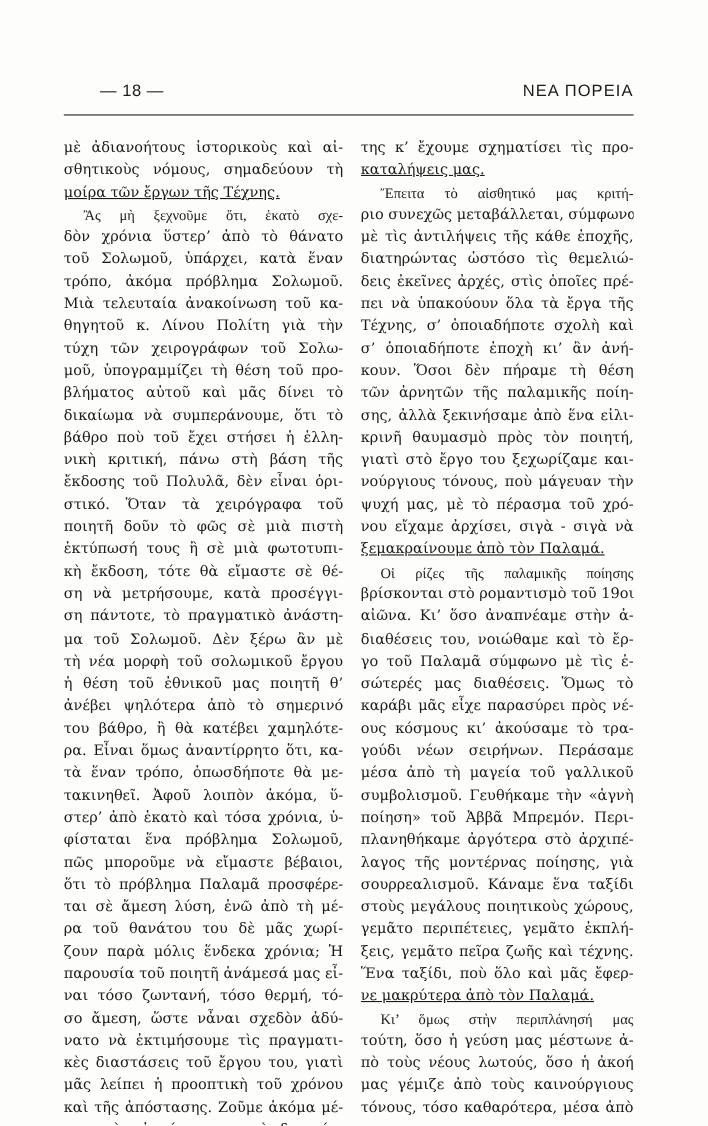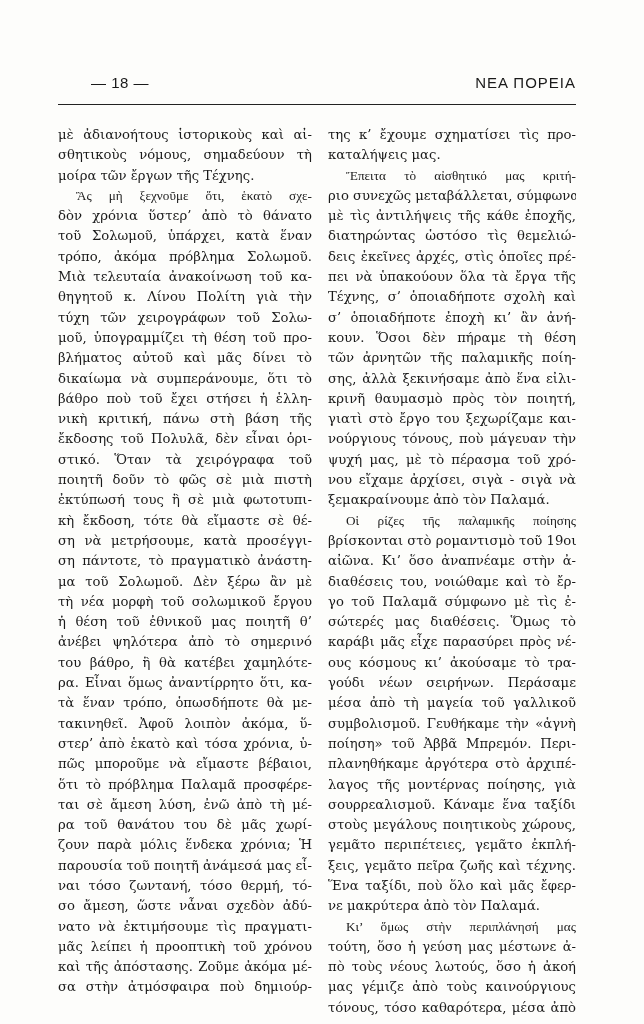--- a/index.html
+++ b/index.html
@@ -23,21 +23,21 @@
     border-top: 1.6px solid #222;
   }
   .col {
     position: absolute; top: 125px;
     font-family: "DejaVu Serif", serif; font-size: 13.2px; line-height: 20.3px;
     text-align: justify;
   }
   .col-left { left: 58px; width: 254px; }
   .col-right { left: 328px; width: 248px; }
   .line { white-space: nowrap; text-align-last: justify; text-align: justify; display: block; height: 20.3px; overflow: hidden; }
-  .line.last { text-align-last: left; }
+  .line.last { text-align-last: left; text-decoration: underline; }
   .line.indent { padding-left: 18px; font-family: Liberation Serif, serif; }
 </style>
 </head>
 <body>
 
 <div class="header">
   <span class="page-num">— 18 —</span>
   <span class="journal">ΝΕΑ ΠΟΡΕΙΑ</span>
 </div>
 <div class="rule"></div>
@@ -67,29 +67,31 @@
     <span class="line">ση πάντοτε, τὸ πραγματικὸ ἀνάστη-</span>
     <span class="line">μα τοῦ Σολωμοῦ. Δὲν ξέρω ἂν μὲ</span>
     <span class="line">τὴ νέα μορφὴ τοῦ σολωμικοῦ ἔργου</span>
     <span class="line">ἡ θέση τοῦ ἐθνικοῦ μας ποιητῆ θ’</span>
     <span class="line">ἀνέβει ψηλότερα ἀπὸ τὸ σημερινό</span>
     <span class="line">του βάθρο, ἢ θὰ κατέβει χαμηλότε-</span>
     <span class="line">ρα. Εἶναι ὅμως ἀναντίρρητο ὅτι, κα-</span>
     <span class="line">τὰ ἕναν τρόπο, ὁπωσδήποτε θὰ με-</span>
     <span class="line">τακινηθεῖ. Ἀφοῦ λοιπὸν ἀκόμα, ὕ-</span>
     <span class="line">στερ’ ἀπὸ ἑκατὸ καὶ τόσα χρόνια, ὑ-</span>
+    <span class="line">φίσταται ἕνα πρόβλημα Σολωμοῦ,</span>
     <span class="line">πῶς μποροῦμε νὰ εἴμαστε βέβαιοι,</span>
     <span class="line">ὅτι τὸ πρόβλημα Παλαμᾶ προσφέρε-</span>
     <span class="line">ται σὲ ἄμεση λύση, ἐνῶ ἀπὸ τὴ μέ-</span>
     <span class="line">ρα τοῦ θανάτου του δὲ μᾶς χωρί-</span>
     <span class="line">ζουν παρὰ μόλις ἕνδεκα χρόνια; Ἡ</span>
     <span class="line">παρουσία τοῦ ποιητῆ ἀνάμεσά μας εἶ-</span>
     <span class="line">ναι τόσο ζωντανή, τόσο θερμή, τό-</span>
     <span class="line">σο ἄμεση, ὥστε νἆναι σχεδὸν ἀδύ-</span>
     <span class="line">νατο νὰ ἐκτιμήσουμε τὶς πραγματι-</span>
+    <span class="line">κὲς διαστάσεις τοῦ ἔργου του, γιατὶ</span>
     <span class="line">μᾶς λείπει ἡ προοπτικὴ τοῦ χρόνου</span>
     <span class="line">καὶ τῆς ἀπόστασης. Ζοῦμε ἀκόμα μέ-</span>
     <span class="line">σα στὴν ἀτμόσφαιρα ποὺ δημιούρ-</span>
   </div>
 <div class="col col-right" id="col-right">
     <span class="line">της κ’ ἔχουμε σχηματίσει τὶς προ-</span>
     <span class="line last">καταλήψεις μας.</span>
     <span class="line indent">Ἔπειτα τὸ αἰσθητικό μας κριτή-</span>
     <span class="line">ριο συνεχῶς μεταβάλλεται, σύμφωνα</span>
     <span class="line">μὲ τὶς ἀντιλήψεις τῆς κάθε ἐποχῆς,</span>

